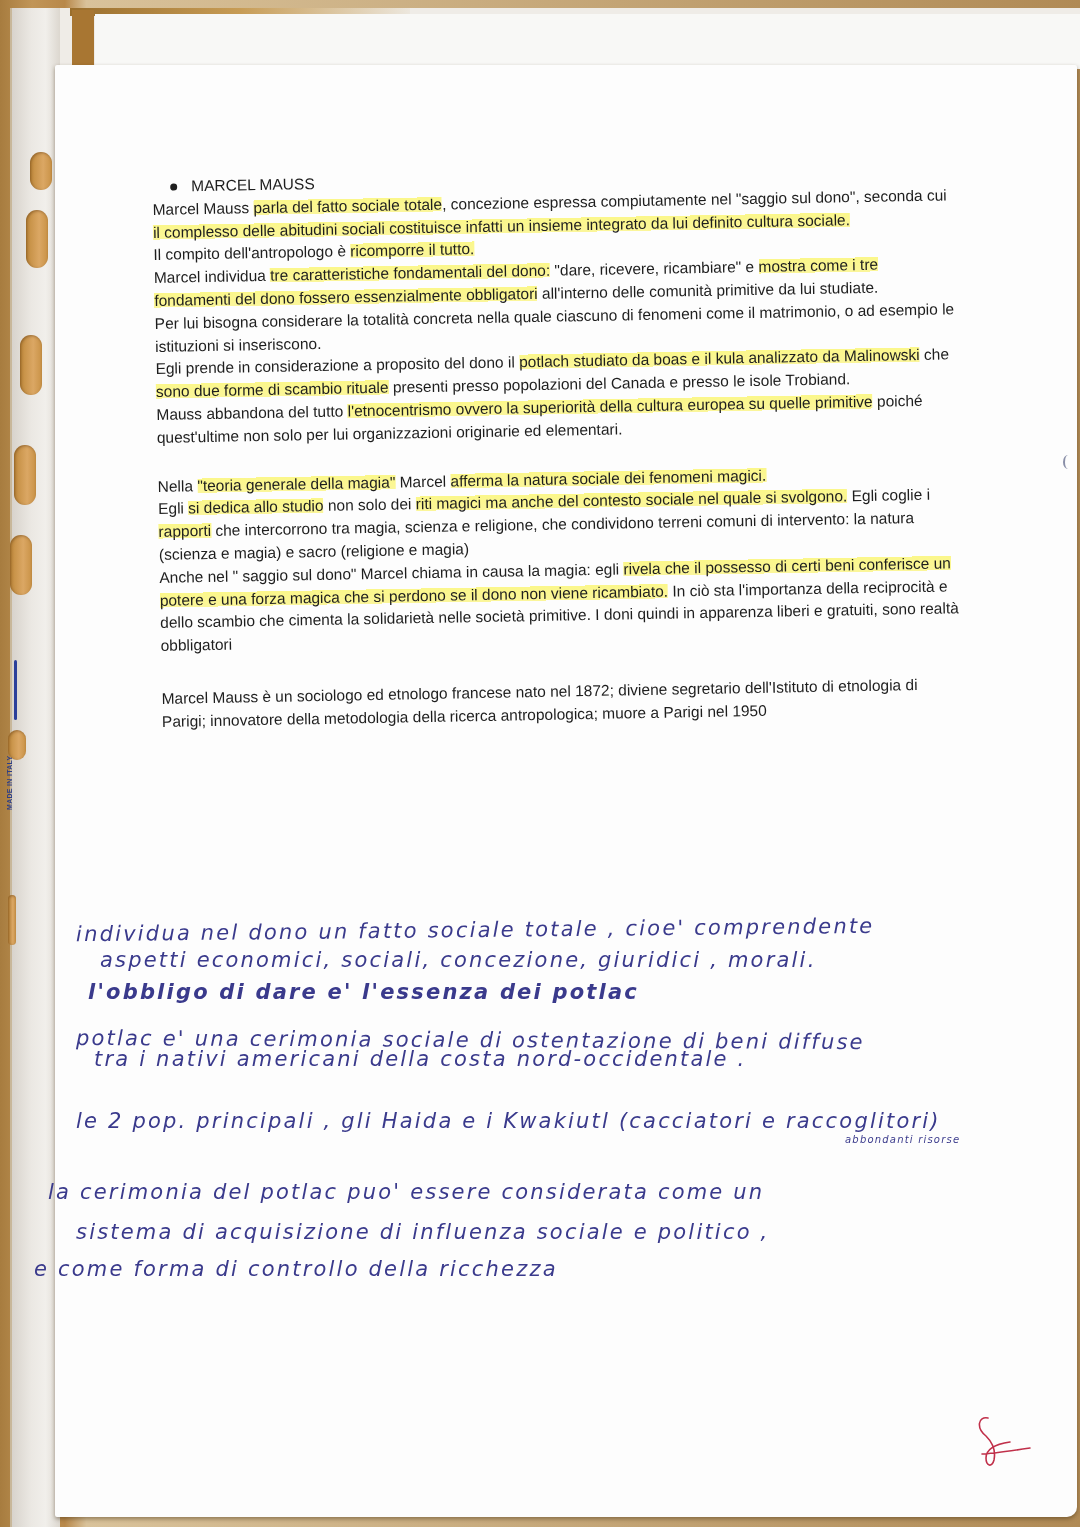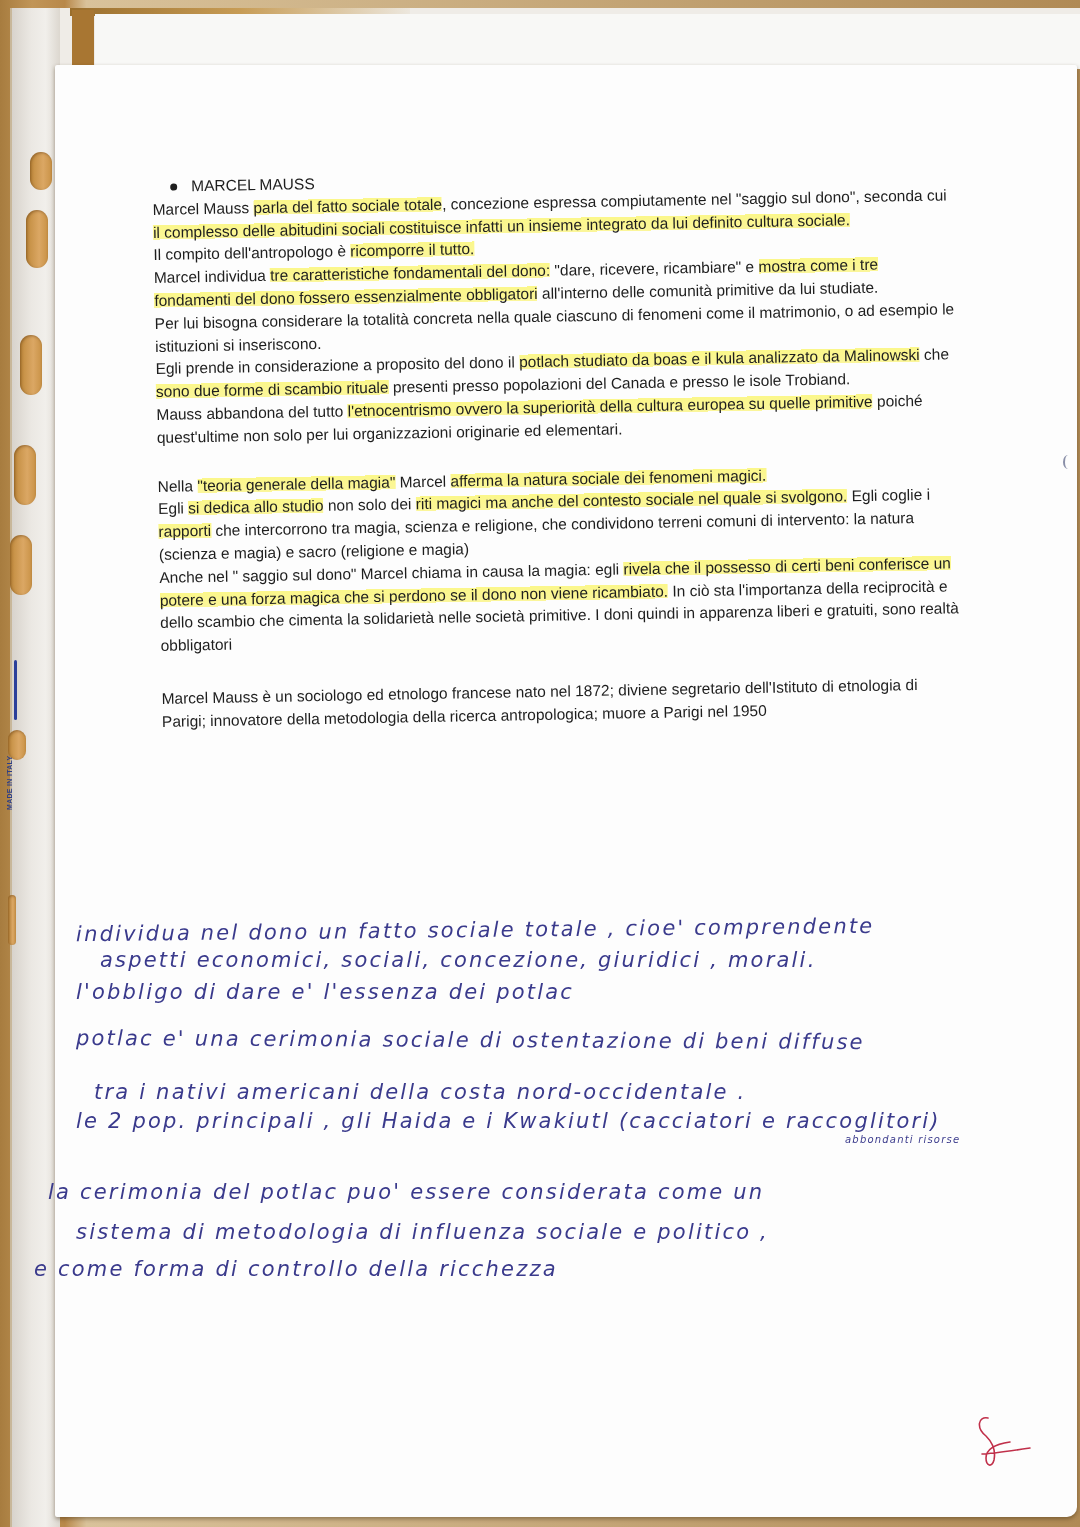--- a/index.html
+++ b/index.html
@@ -124,26 +124,26 @@
   <div id="paras2">
       <p><span>Nella </span><span class="hl">"teoria generale della magia"</span><span> Marcel </span><span class="hl">afferma la natura sociale dei fenomeni magici.</span></p>
       <p><span>Egli </span><span class="hl">si dedica allo studio</span><span> non solo dei </span><span class="hl">riti magici ma anche del contesto sociale nel quale si svolgono.</span><span> Egli coglie i </span><span class="hl">rapporti</span><span> che intercorrono tra magia, scienza e religione, che condividono terreni comuni di intervento: la natura (scienza e magia) e sacro (religione e magia)</span></p>
       <p><span>Anche nel " saggio sul dono"  Marcel chiama in causa la magia: egli </span><span class="hl">rivela che il possesso di certi beni conferisce un potere e una forza magica che si perdono se il dono non viene ricambiato.</span><span> In ciò sta l'importanza della reciprocità e dello scambio che cimenta la solidarietà nelle società primitive. I doni quindi in apparenza liberi e gratuiti, sono realtà obbligatori</span></p>
     </div>
   <p class="bio">Marcel Mauss è un sociologo ed etnologo francese nato nel 1872; diviene segretario dell'Istituto di etnologia di Parigi; innovatore della metodologia della ricerca antropologica; muore a Parigi nel 1950</p>
 </div>
 
 <div class="hand" style="left:76px; top:918px; transform:rotate(-0.6deg);">individua nel dono un fatto sociale totale , cioe' comprendente</div>
 <div class="hand" style="left:100px; top:948px;">aspetti economici, sociali, concezione, giuridici , morali.</div>
-<div class="hand" style="left:76px; top:980px;">l'obbligo di dare e' l'essenza dei potlac</div>
+<div class="hand" style="left:88px; top:980px;font-weight:bold;">l'obbligo di dare e' l'essenza dei potlac</div>
 <div class="hand" style="left:76px; top:1028px; transform:rotate(0.3deg);">potlac e' una cerimonia sociale di ostentazione di beni diffuse</div>
-<div class="hand" style="left:94px; top:1080px;">tra i nativi americani della costa nord-occidentale .</div>
+<div class="hand" style="left:94px; top:1047px;">tra i nativi americani della costa nord-occidentale .</div>
 <div class="hand" style="left:76px; top:1098px;margin-top:11px;">le 2 pop. principali , gli Haida e i Kwakiutl (cacciatori e raccoglitori)</div>
 <div class="hand small" style="left:845px; top:1134px;">abbondanti risorse</div>
 <div class="hand" style="left:48px; top:1180px;">la cerimonia del potlac puo' essere considerata come un</div>
-<div class="hand" style="left:76px; top:1220px;">sistema di metodologia di influenza sociale e politico ,</div>
+<div class="hand" style="left:76px; top:1220px;">sistema di acquisizione di influenza sociale e politico ,</div>
 <div class="hand" style="left:34px; top:1257px;">e come forma di controllo della ricchezza</div>
 
 <div class="stray-mark"></div>
 
 <svg class="signature" viewBox="0 0 70 70">
   <path d="M18 8 C8 6 6 18 16 26 C22 32 26 40 24 50 C22 58 16 56 16 48 C16 38 26 34 40 32 M12 44 C20 44 34 42 60 38" fill="none" stroke="#c0304a" stroke-width="1.6" stroke-linecap="round"></path>
 </svg>
 
 </body></html>

